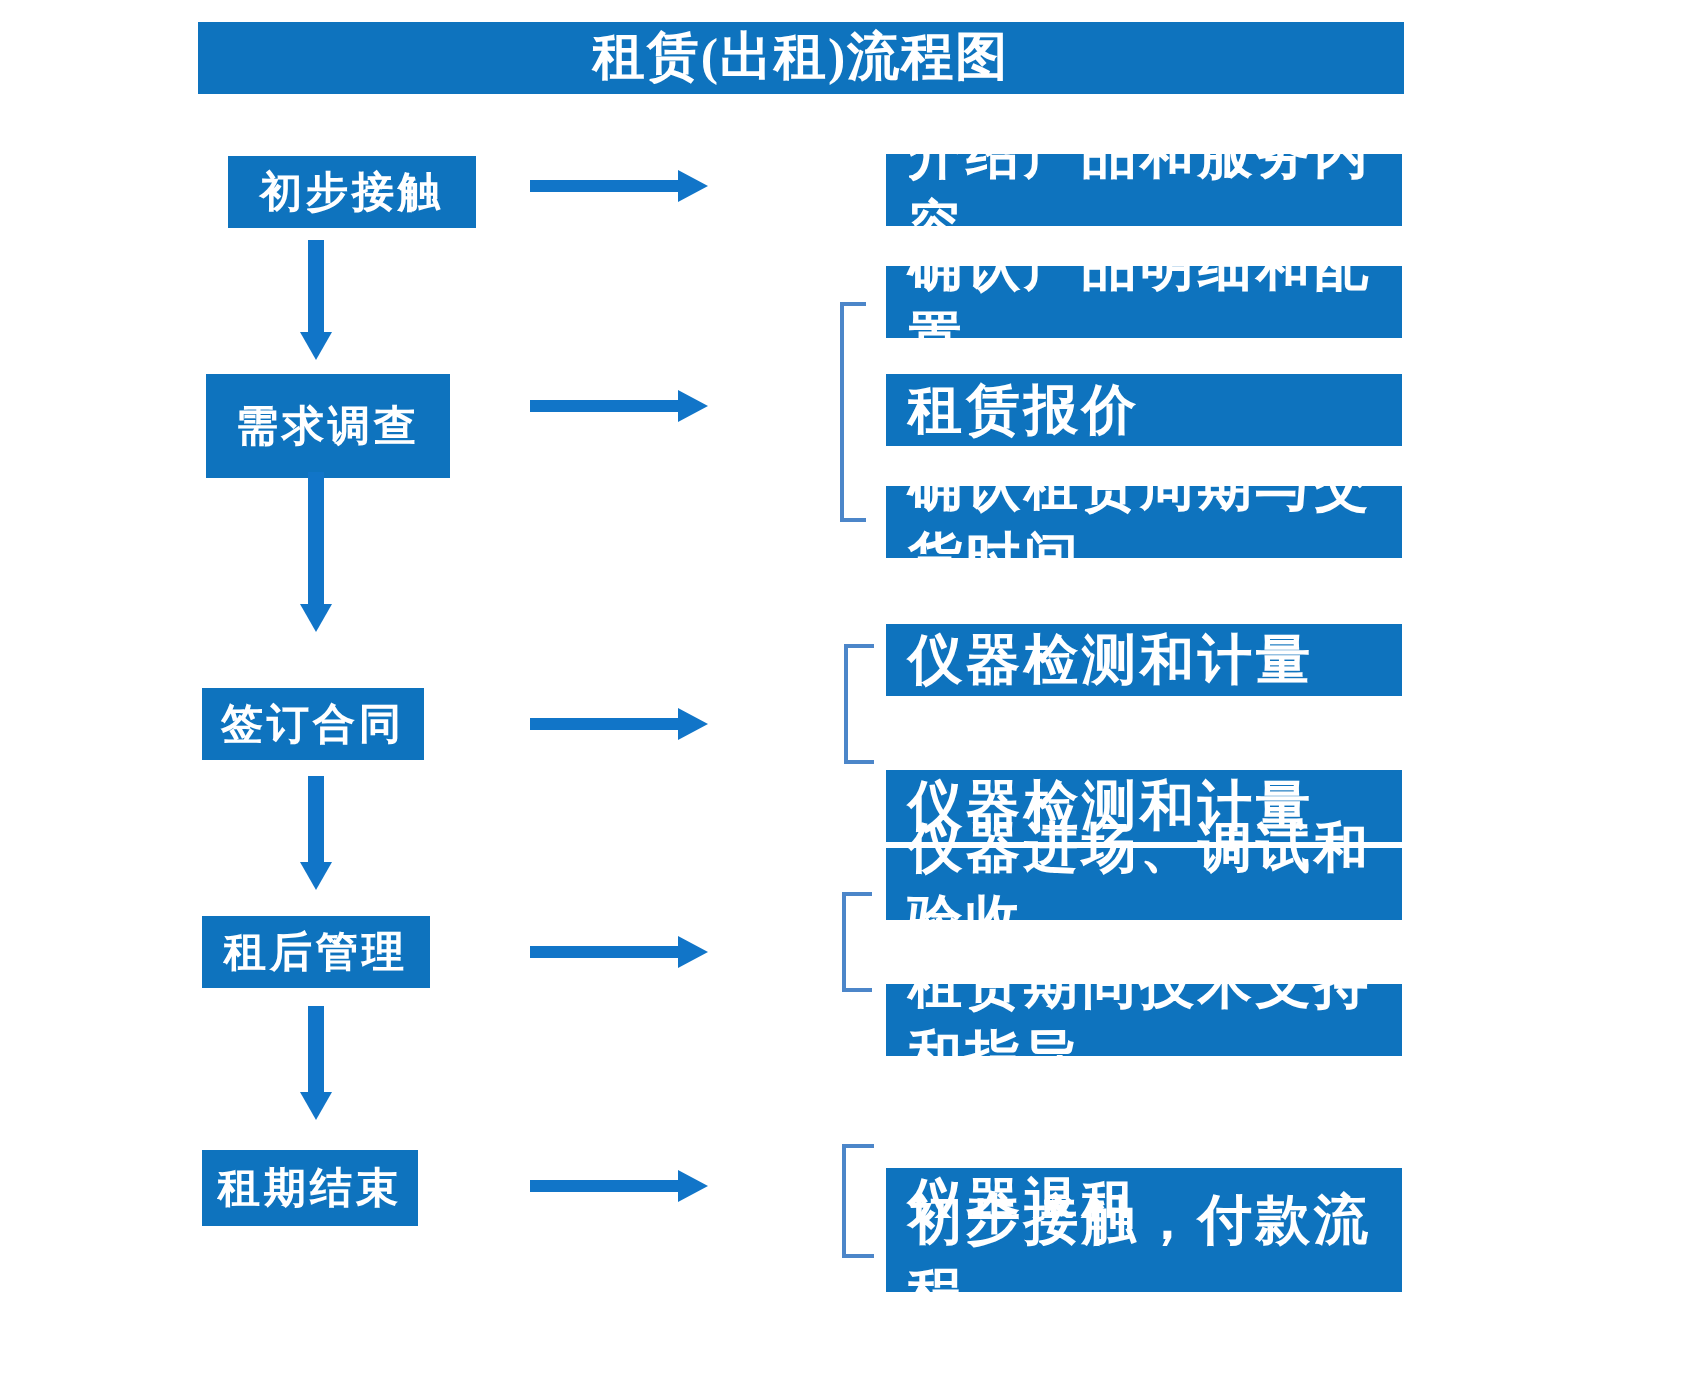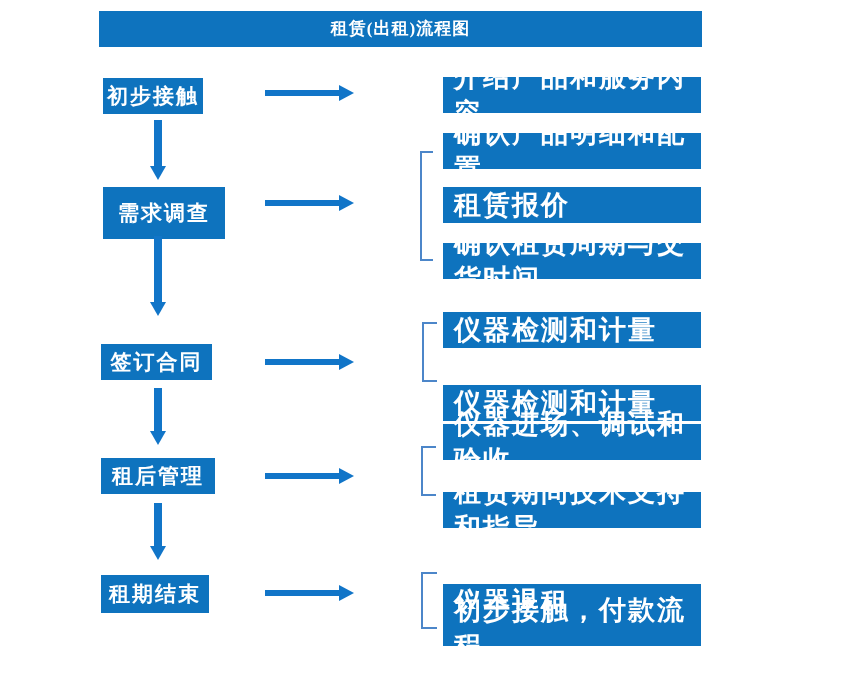--- a/index.html
+++ b/index.html
@@ -10,39 +10,39 @@
     background: #ffffff;
     font-family: "Liberation Serif", "DejaVu Serif", serif;
     overflow: hidden;
   }
   .title-bar {
     position: absolute;
     left: 99px; top: 11px;
     width: 603px; height: 36px;
     background: #0E73BE;
     color: #ffffff;
-    font-size: 17px;
+    font-size: 26px;
     font-weight: bold;
     text-align: center;
     line-height: 36px;
     letter-spacing: 1px;
   }
   .step {
     position: absolute;
     background: #0E73BE;
     color: #ffffff;
     font-size: 21px;
     font-weight: bold;
     text-align: center;
     letter-spacing: 2px;
     display: flex;
     align-items: center;
     justify-content: center;
   }
-  .s1 { left: 103px; top: 78px;  width: 100px; height: 36px; }
+  .s1 { left: 114px; top: 78px;  width: 124px; height: 36px; }
   .s2 { left: 103px; top: 187px; width: 122px; height: 52px; }
   .s3 { left: 101px; top: 344px; width: 111px; height: 36px; }
   .s4 { left: 101px; top: 458px; width: 114px; height: 36px; }
   .s5 { left: 101px; top: 575px; width: 108px; height: 38px; }
   .detail {
     position: absolute;
     left: 443px;
     width: 247px;
     height: 36px;
     padding-left: 11px;

